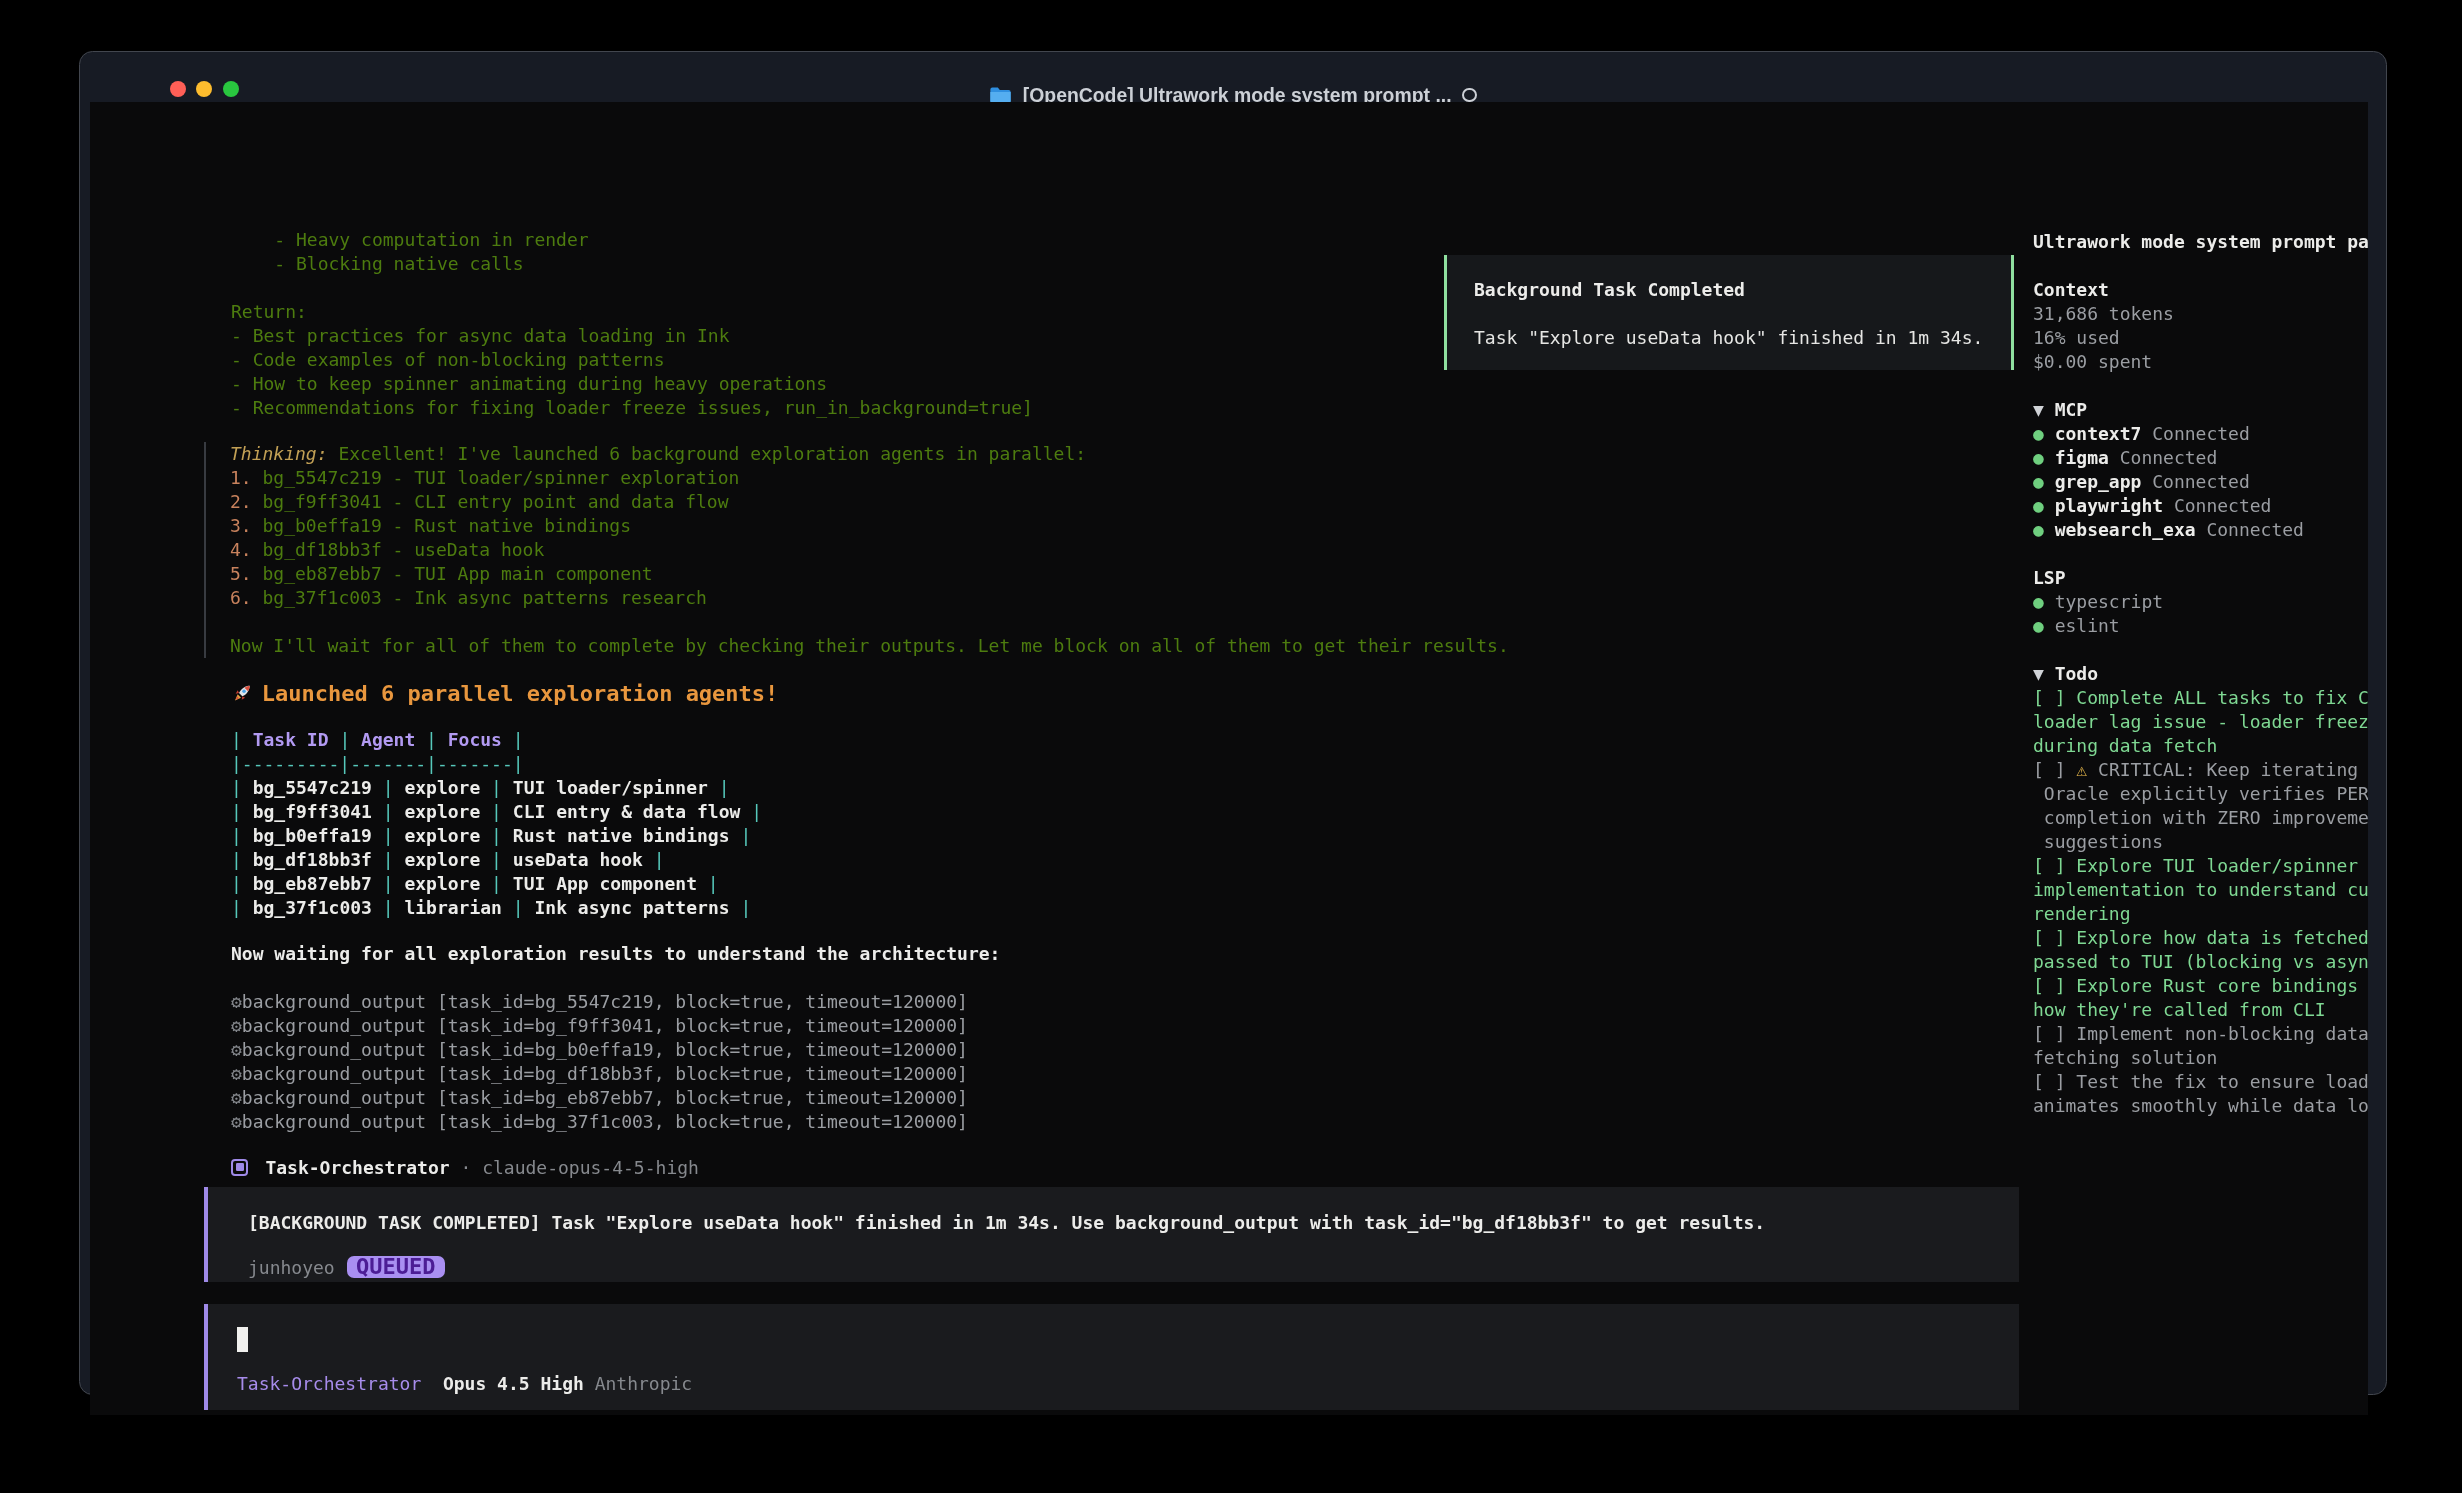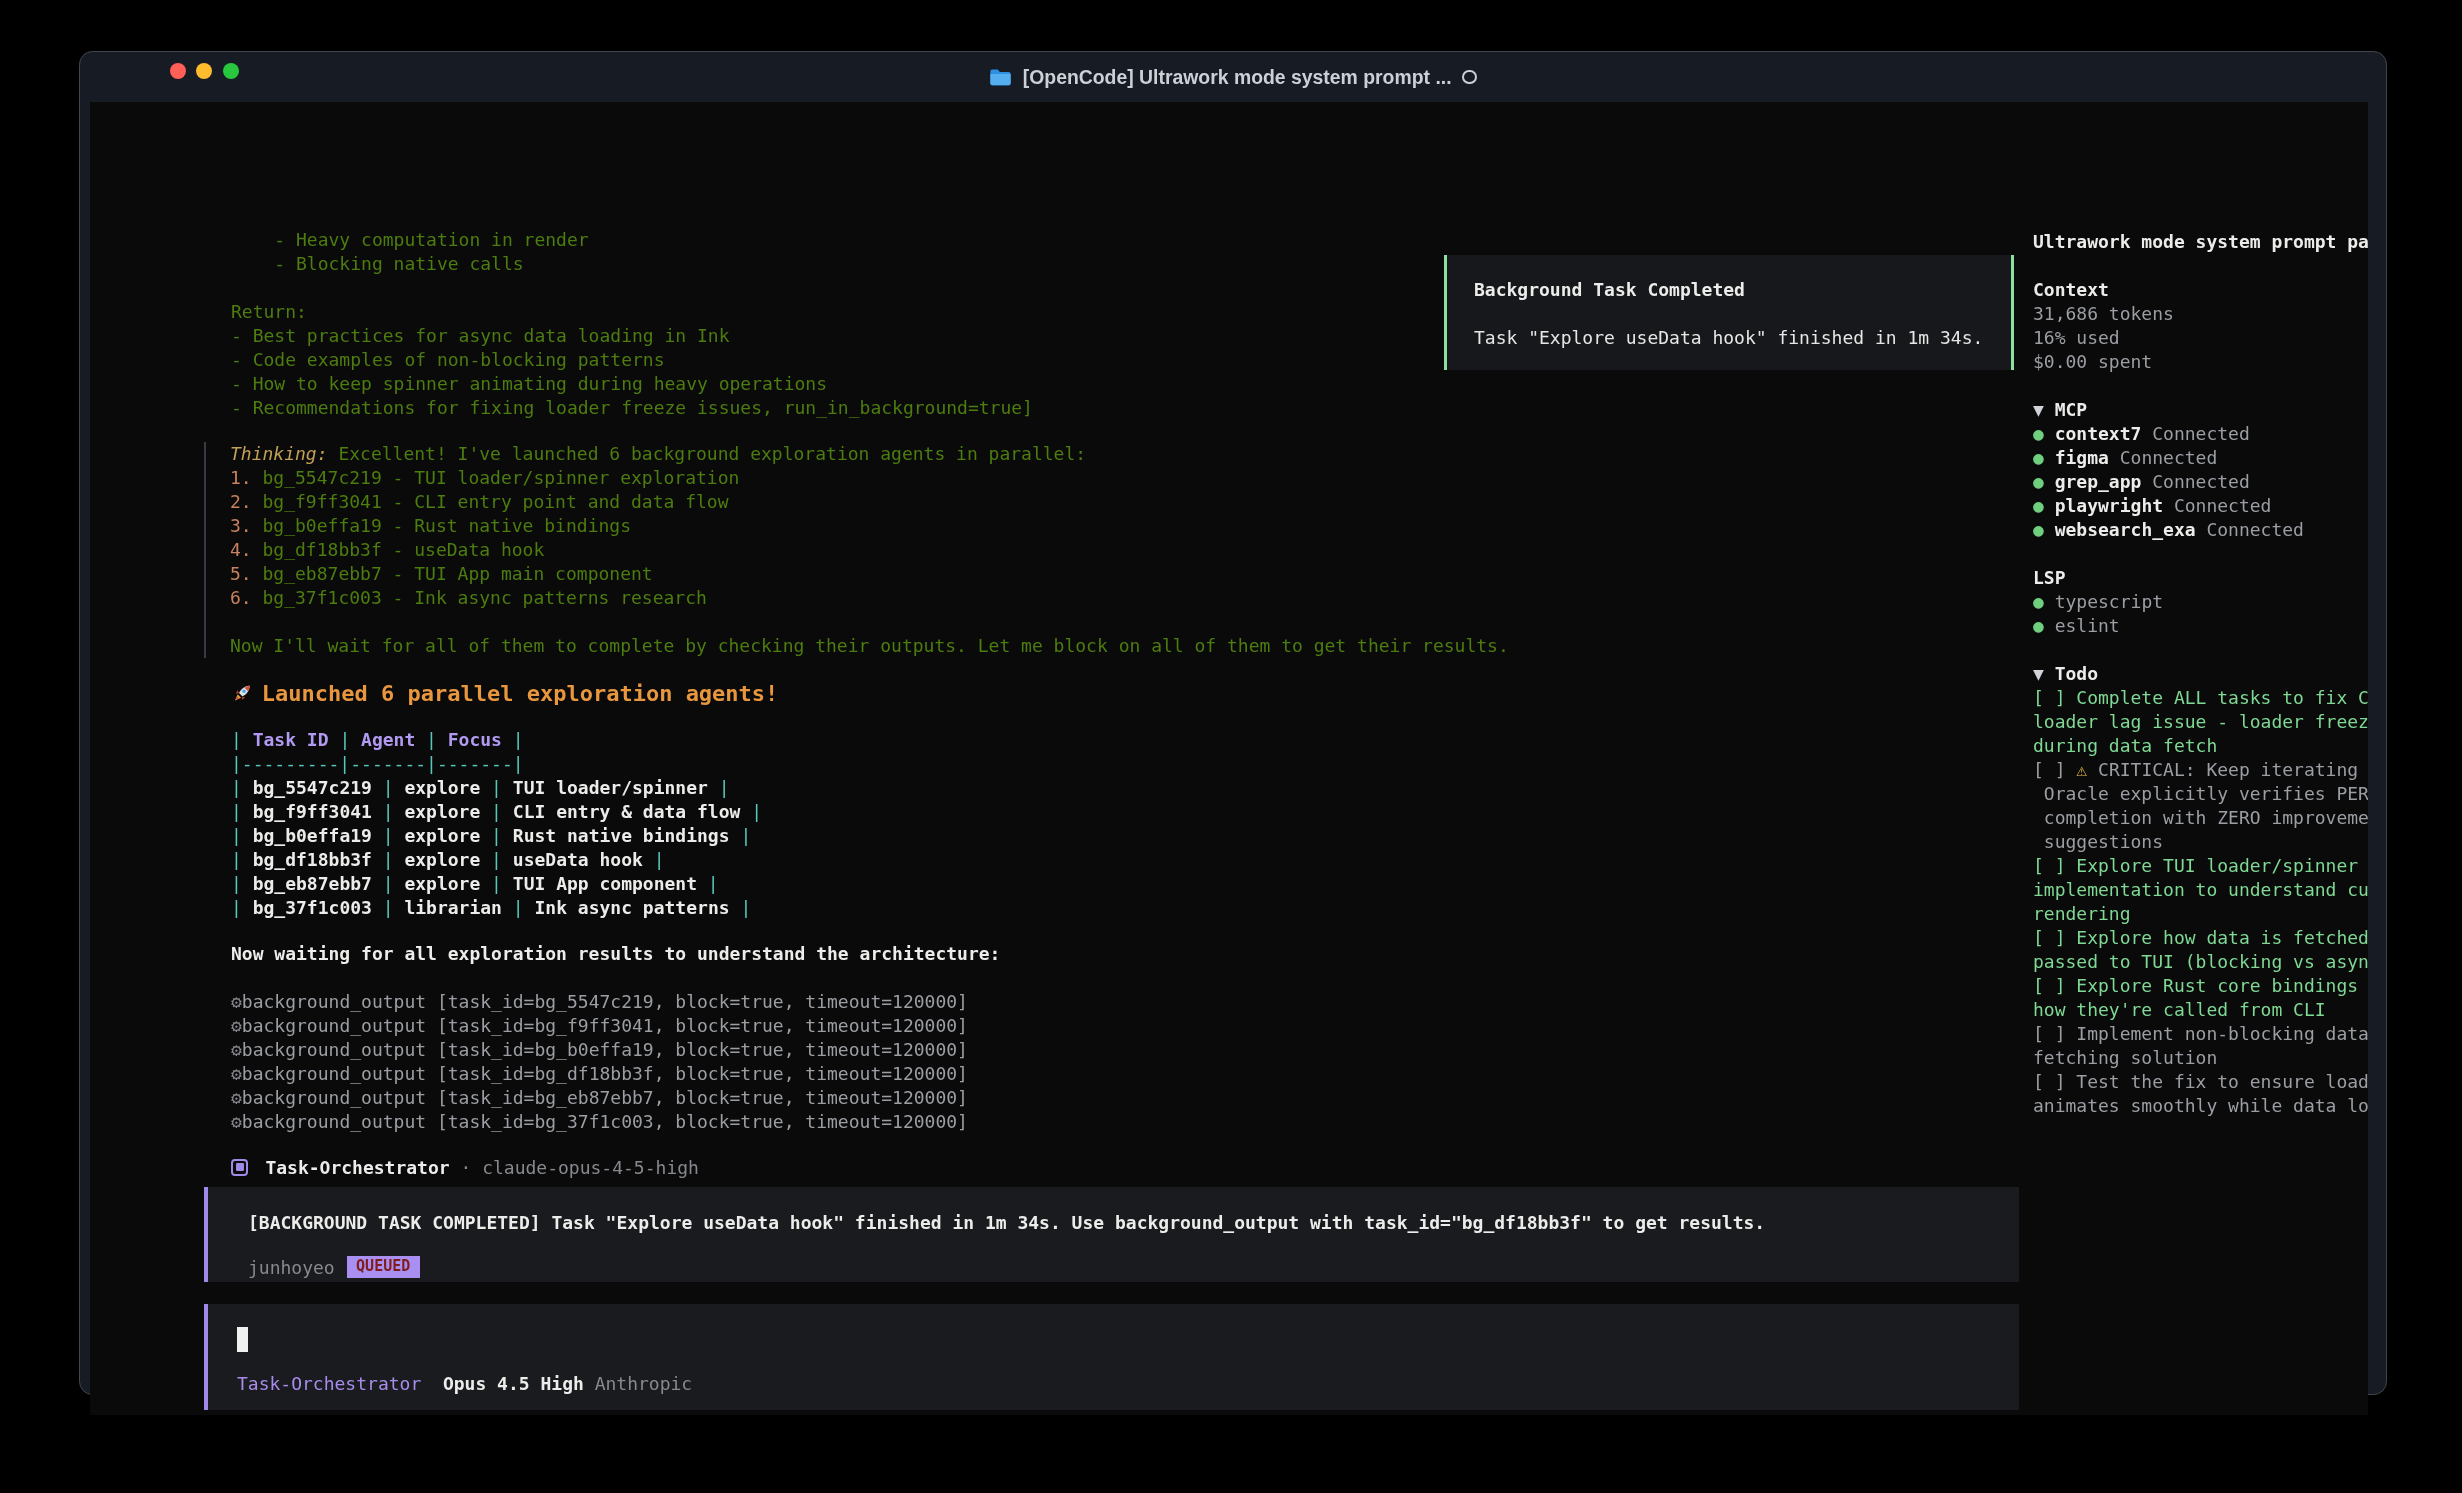--- a/index.html
+++ b/index.html
@@ -3,21 +3,21 @@
 <meta charset="utf-8">
 <style>
   * { margin:0; padding:0; box-sizing:border-box; }
   html,body { width:2462px; height:1493px; background:#000; overflow:hidden;
               font-family:"DejaVu Sans Mono", monospace; }
 
   #window { position:absolute; left:79px; top:51px; width:2308px; height:1344px;
             background:#171b24; border:1.3px solid #42464e; border-radius:13.4px; }
 
   
-  #titlebar { position:absolute; left:0; top:0; width:100%; height:50px; }
+  #titlebar { position:absolute; left:0; top:18px; width:100%; height:50px; }
   .tl { position:absolute; top:62px; width:16px; height:16px; border-radius:50%; }
   #tl-close{ left:90px; background:#ff5f57; }
   #tl-min  { left:116px; background:#fdbc2e; }
   #tl-max  { left:143px; background:#29c73f; }
   .tl { top:10.7px; } 
   #title-center { position:absolute; left:0; right:0; top:0; height:50px;
                   display:flex; align-items:center; justify-content:center; gap:10.7px;
                   font-family:"Liberation Sans", sans-serif; font-weight:bold;
                   font-size:19.4px; color:#ccd0d6; }
   #title-ring { width:14.7px; height:14.7px; border:2px solid #ccd0d6; border-radius:50%; }
@@ -60,22 +60,22 @@
   #agent-header { left:141px; top:1052px; height:27px; display:flex; align-items:center; gap:17px; }
   #agent-icon { width:17.4px; height:17.4px; border:2px solid #9f8ae8; border-radius:4px;
                 display:flex; align-items:center; justify-content:center; }
   #agent-icon .inner { width:8px; height:8px; background:#9f8ae8; border-radius:1.3px; }
 
   
   .msgbox { position:absolute; left:114px; width:1815px; background:#1a1b1e;
             border-left:4px solid #9f8ae8; }
   #box-completed { top:1085px; height:95px; padding:24px 0 0 40px; }
   #box-completed .row2 { display:flex; align-items:center; gap:12px; height:24px;margin-top:20px; }
-  .badge { display:inline-block; background:#a98ff1; color:#7f1d1d; font-weight:bold;
-           font-size:15px; line-height:21.4px; padding:0.7px 9.4px; }
+  .badge { display:inline-block; background:#a98ff1; color:#4c1d95; font-weight:bold;
+           font-size:22px; line-height:21.4px; padding:0.7px 9.4px;border-radius:7px; }
 
   #box-input { top:1202px; height:106px; }
   #cursor { position:absolute; left:29px; top:23.4px; width:11.4px; height:25px; background:#f0f0ee; }
   #input-meta { position:absolute; left:29px; top:68px; height:24px; line-height:24px;
                 font-size:18px; white-space:pre; }
 
   
   #notification { position:absolute; left:1336px; top:153px; width:570px; height:115px;
                   background:#16181b; border-left:3.3px solid #8fdf9f; border-right:3.3px solid #8fdf9f;
                   padding:23px 0 0 27px; font-size:18px;margin-left:18px; }

